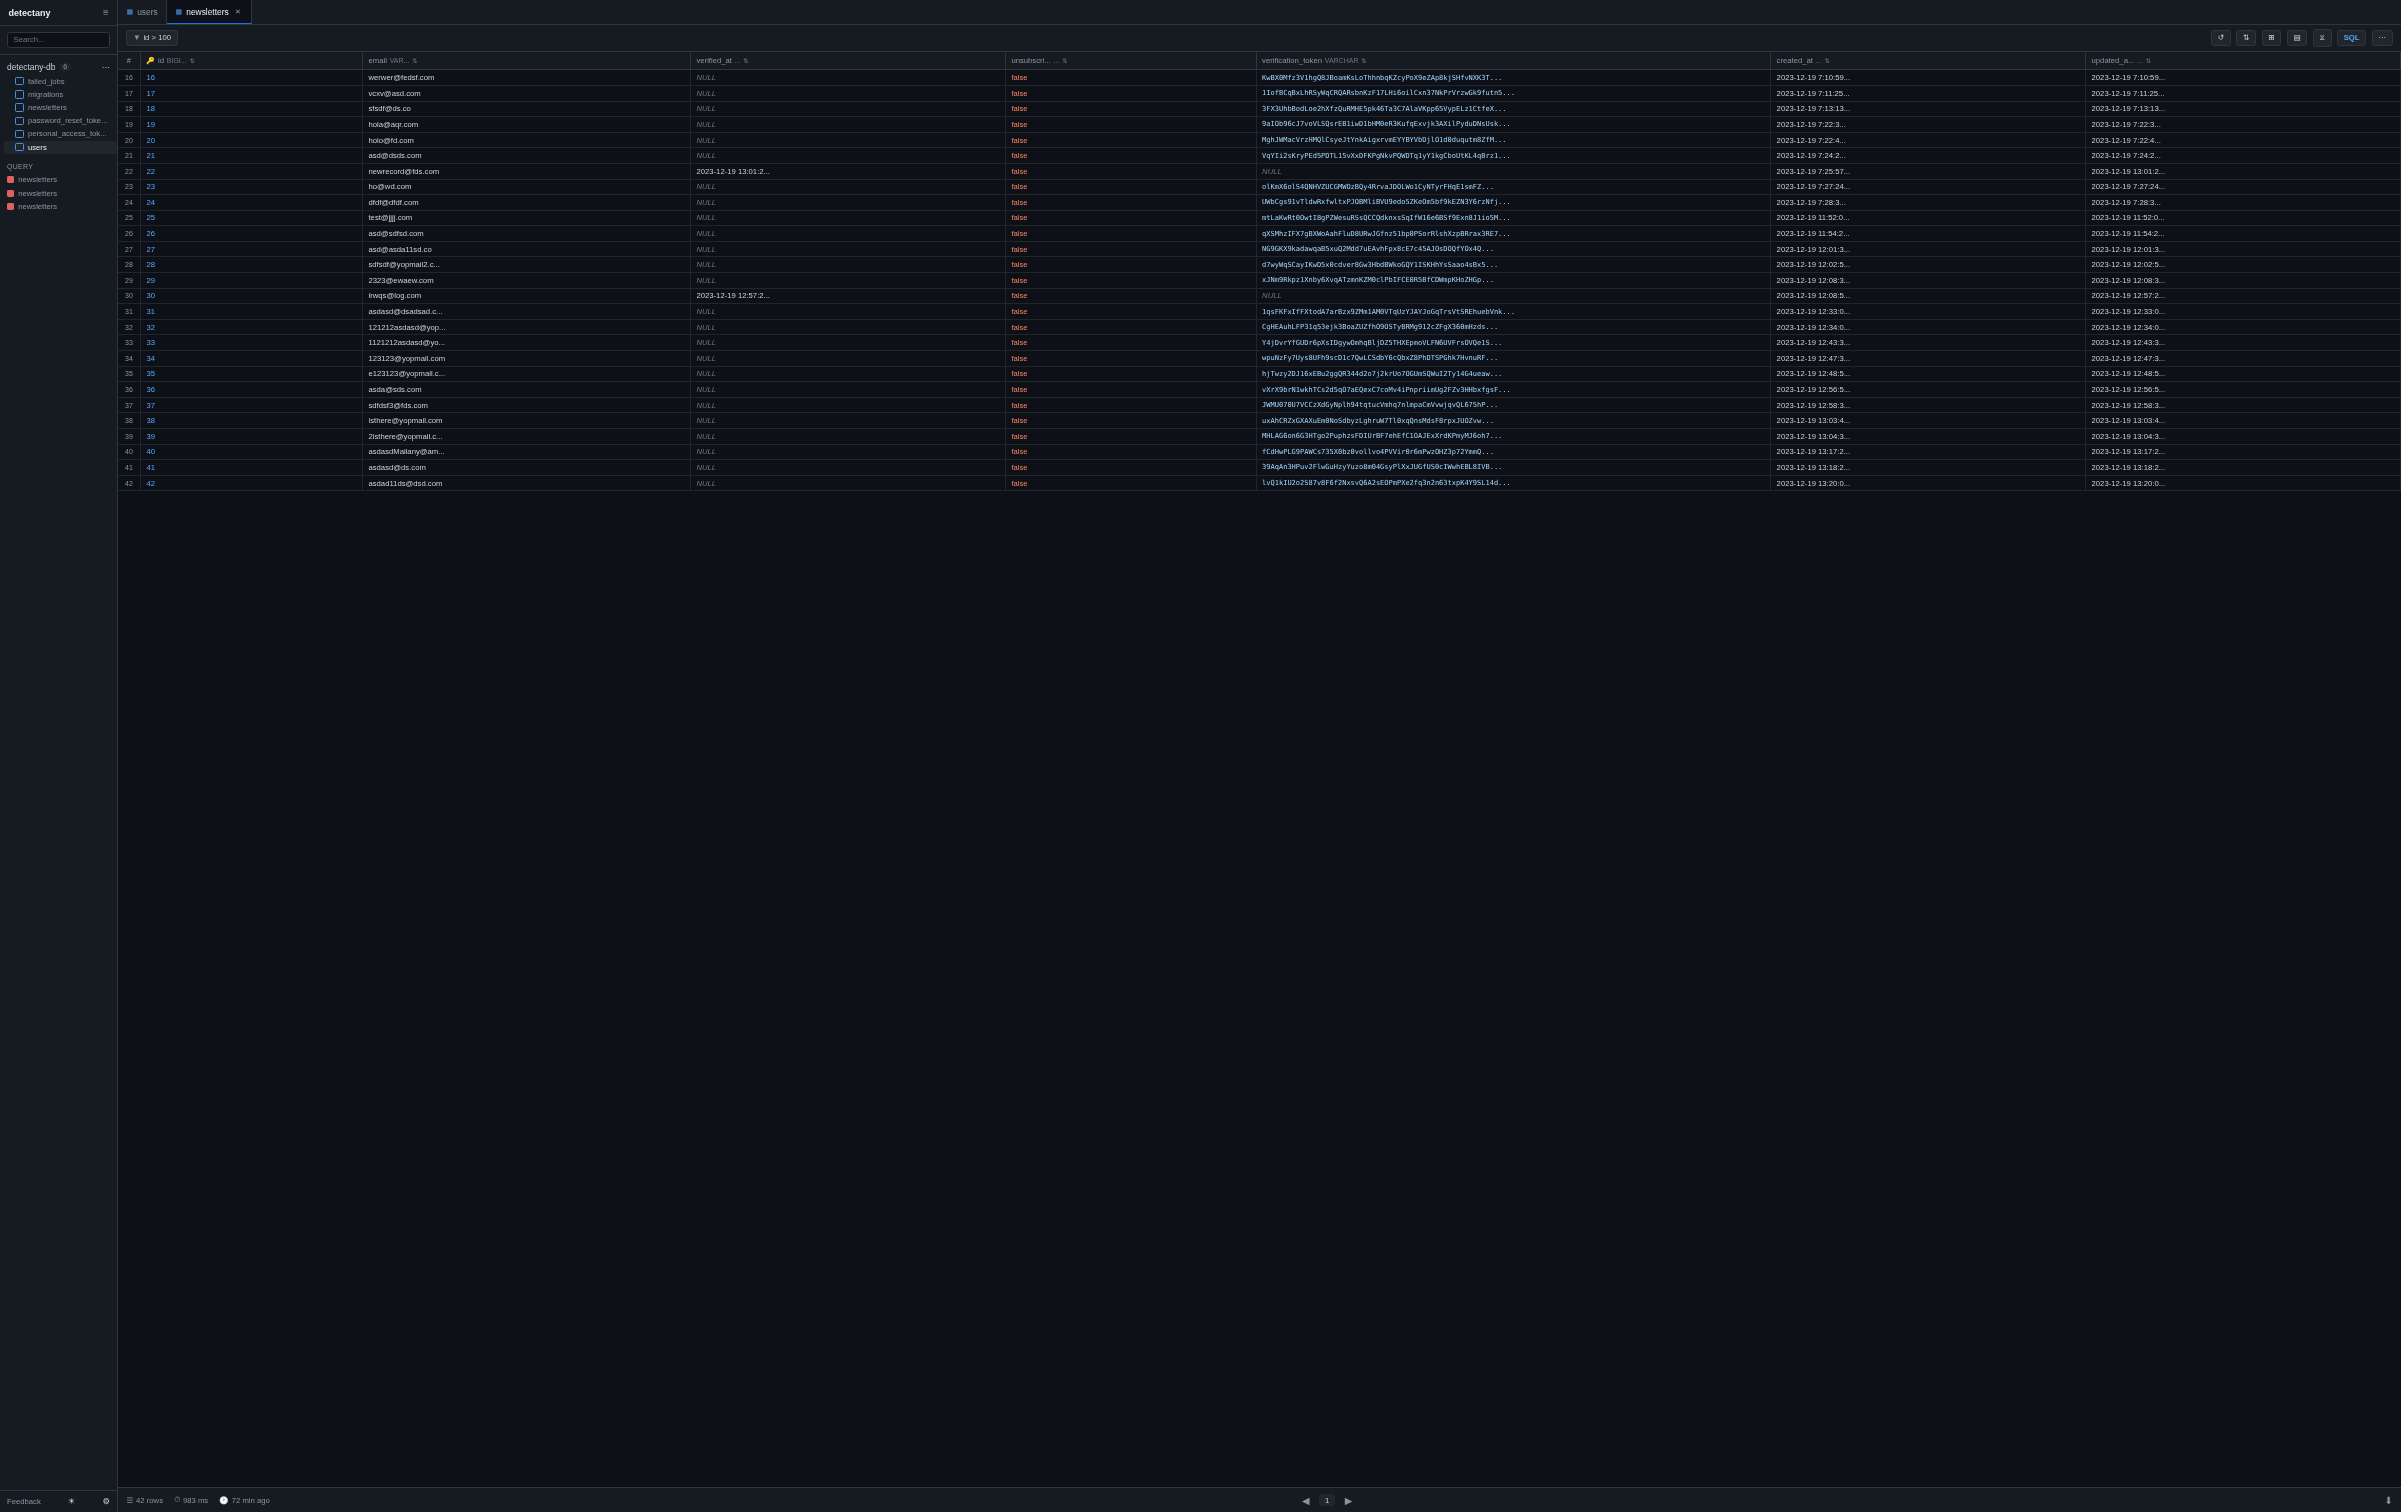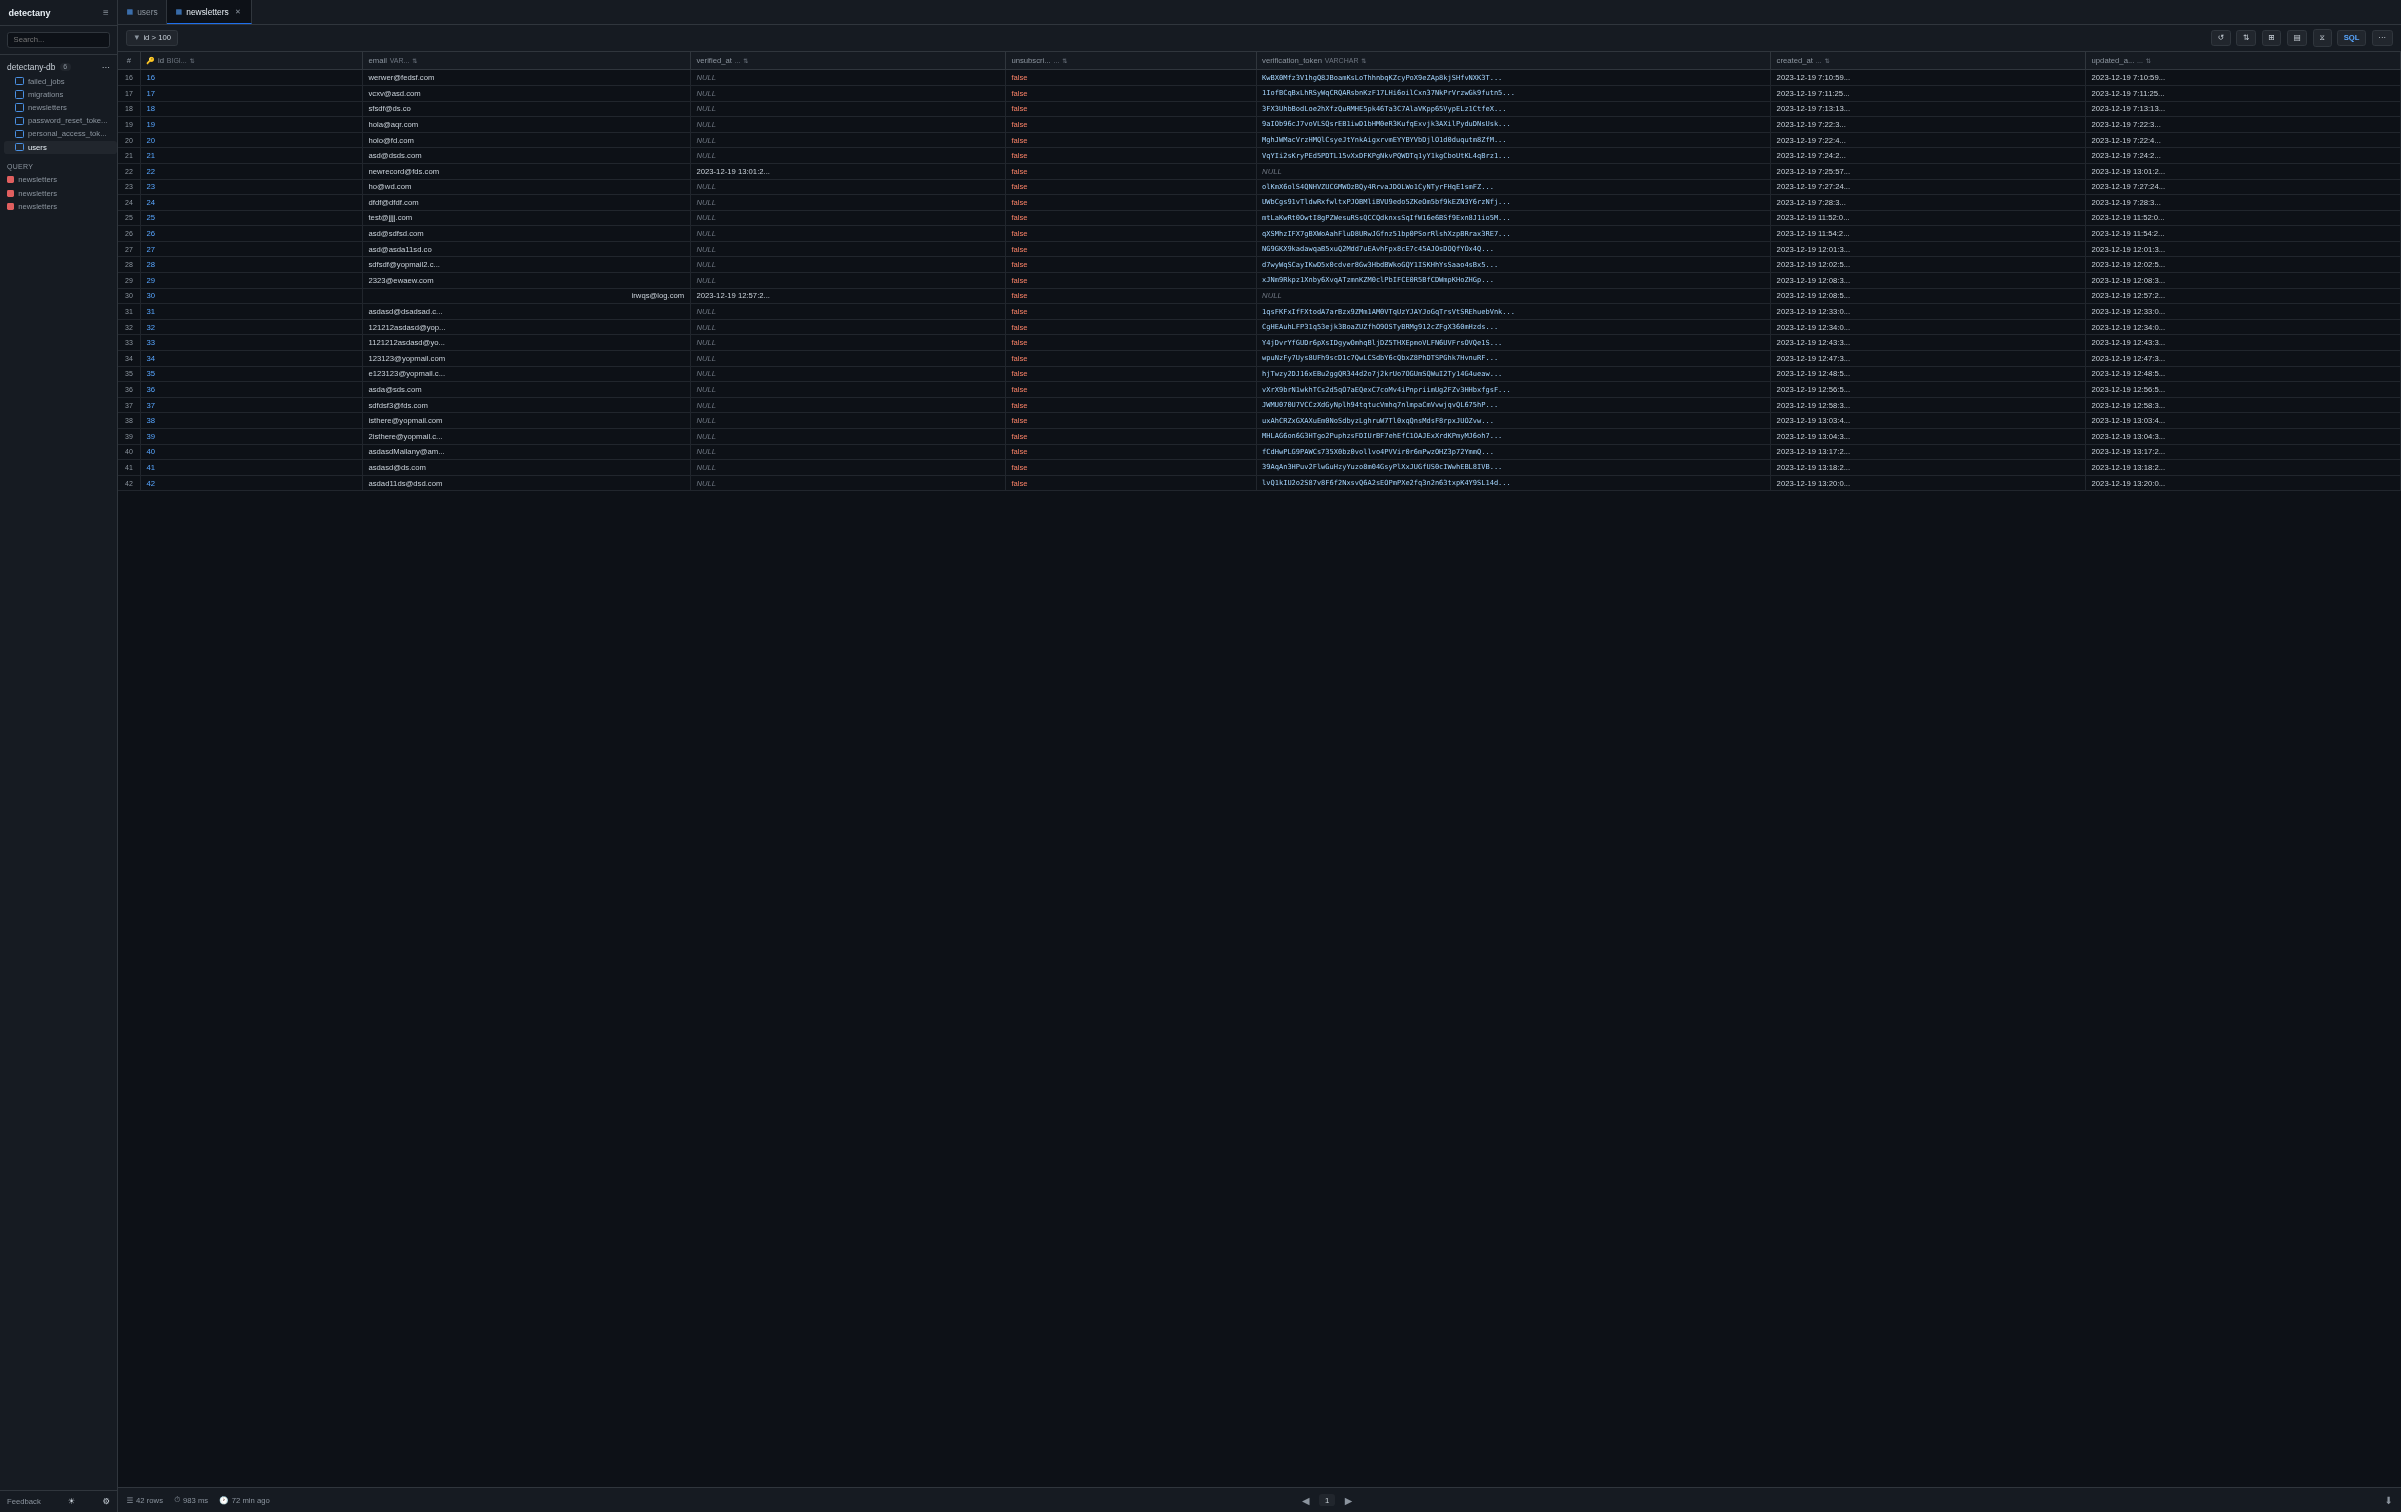--- a/index.html
+++ b/index.html
@@ -716,21 +716,21 @@
             <td style="max-width: 112px;">2323@ewaew.com</td>
             <td class="null-val">NULL</td>
             <td class="false-val">false</td>
             <td class="token-val" style="max-width: 140px; overflow: hidden; text-overflow: ellipsis;">xJNm9Rkpz1Xnby6XvqATzmnKZM0clPbIFCE0R5BfCDWmpKHoZHGp...</td>
             <td class="date-val">2023-12-19 12:08:3...</td>
             <td class="date-val">2023-12-19 12:08:3...</td>
           </tr>
           <tr>
             <td class="row-num">30</td>
             <td class="id-cell">30</td>
-            <td style="max-width: 112px; text-align: right;">irwqs@log.com</td>
+            <td style="max-width: 112px;">irwqs@log.com</td>
             <td class="date-val">2023-12-19 12:57:2...</td>
             <td class="false-val">false</td>
             <td class="null-val" style="max-width: 140px; overflow: hidden; text-overflow: ellipsis;">NULL</td>
             <td class="date-val">2023-12-19 12:08:5...</td>
             <td class="date-val">2023-12-19 12:57:2...</td>
           </tr>
           <tr>
             <td class="row-num">31</td>
             <td class="id-cell">31</td>
             <td style="max-width: 112px;">asdasd@dsadsad.c...</td>

